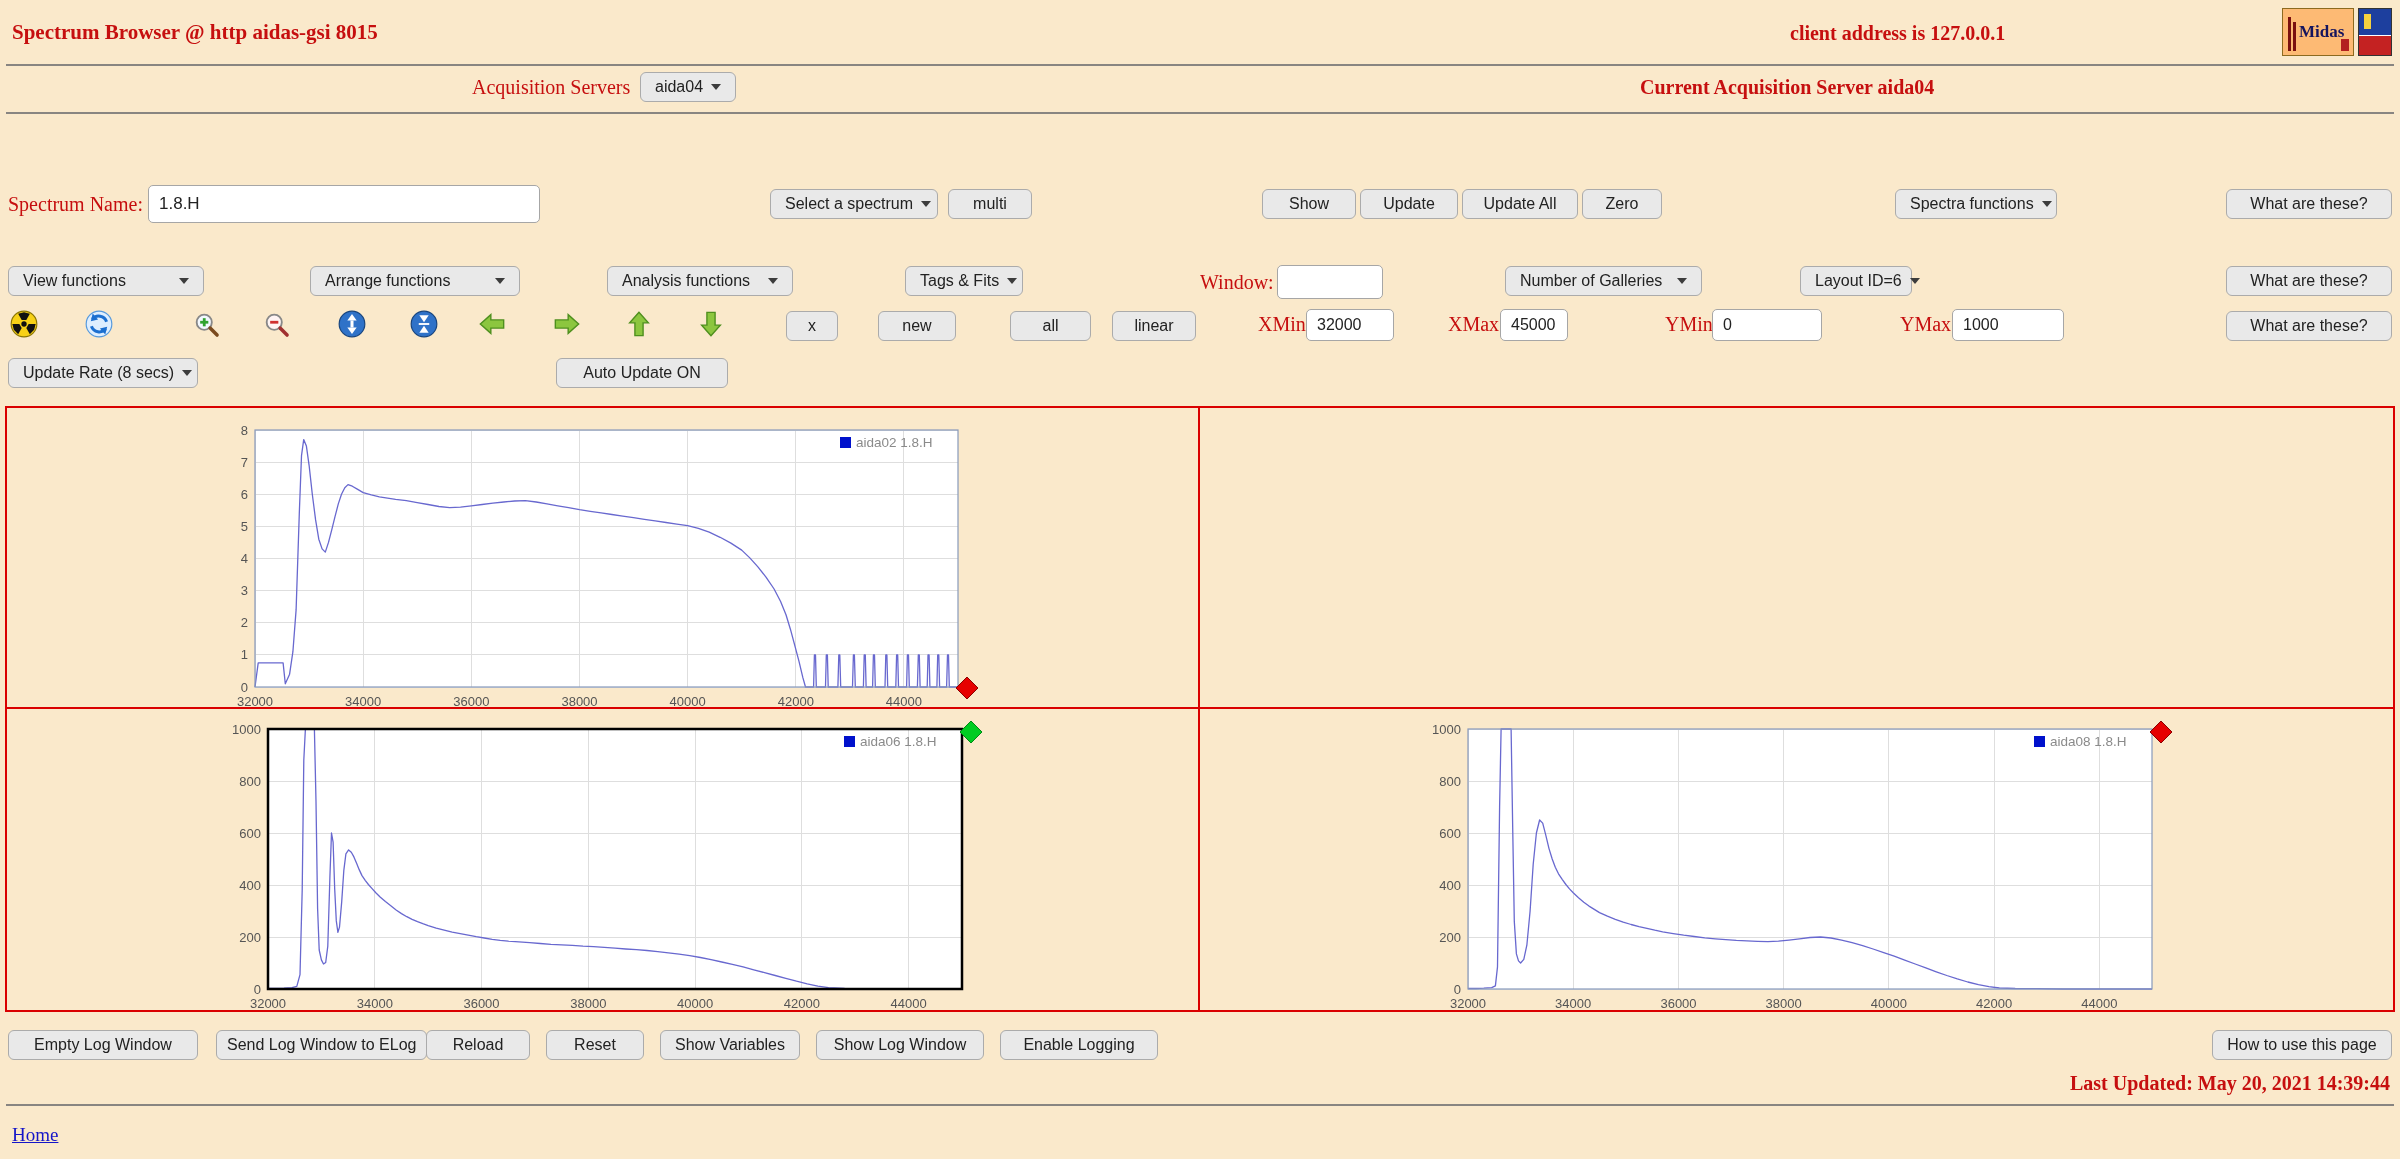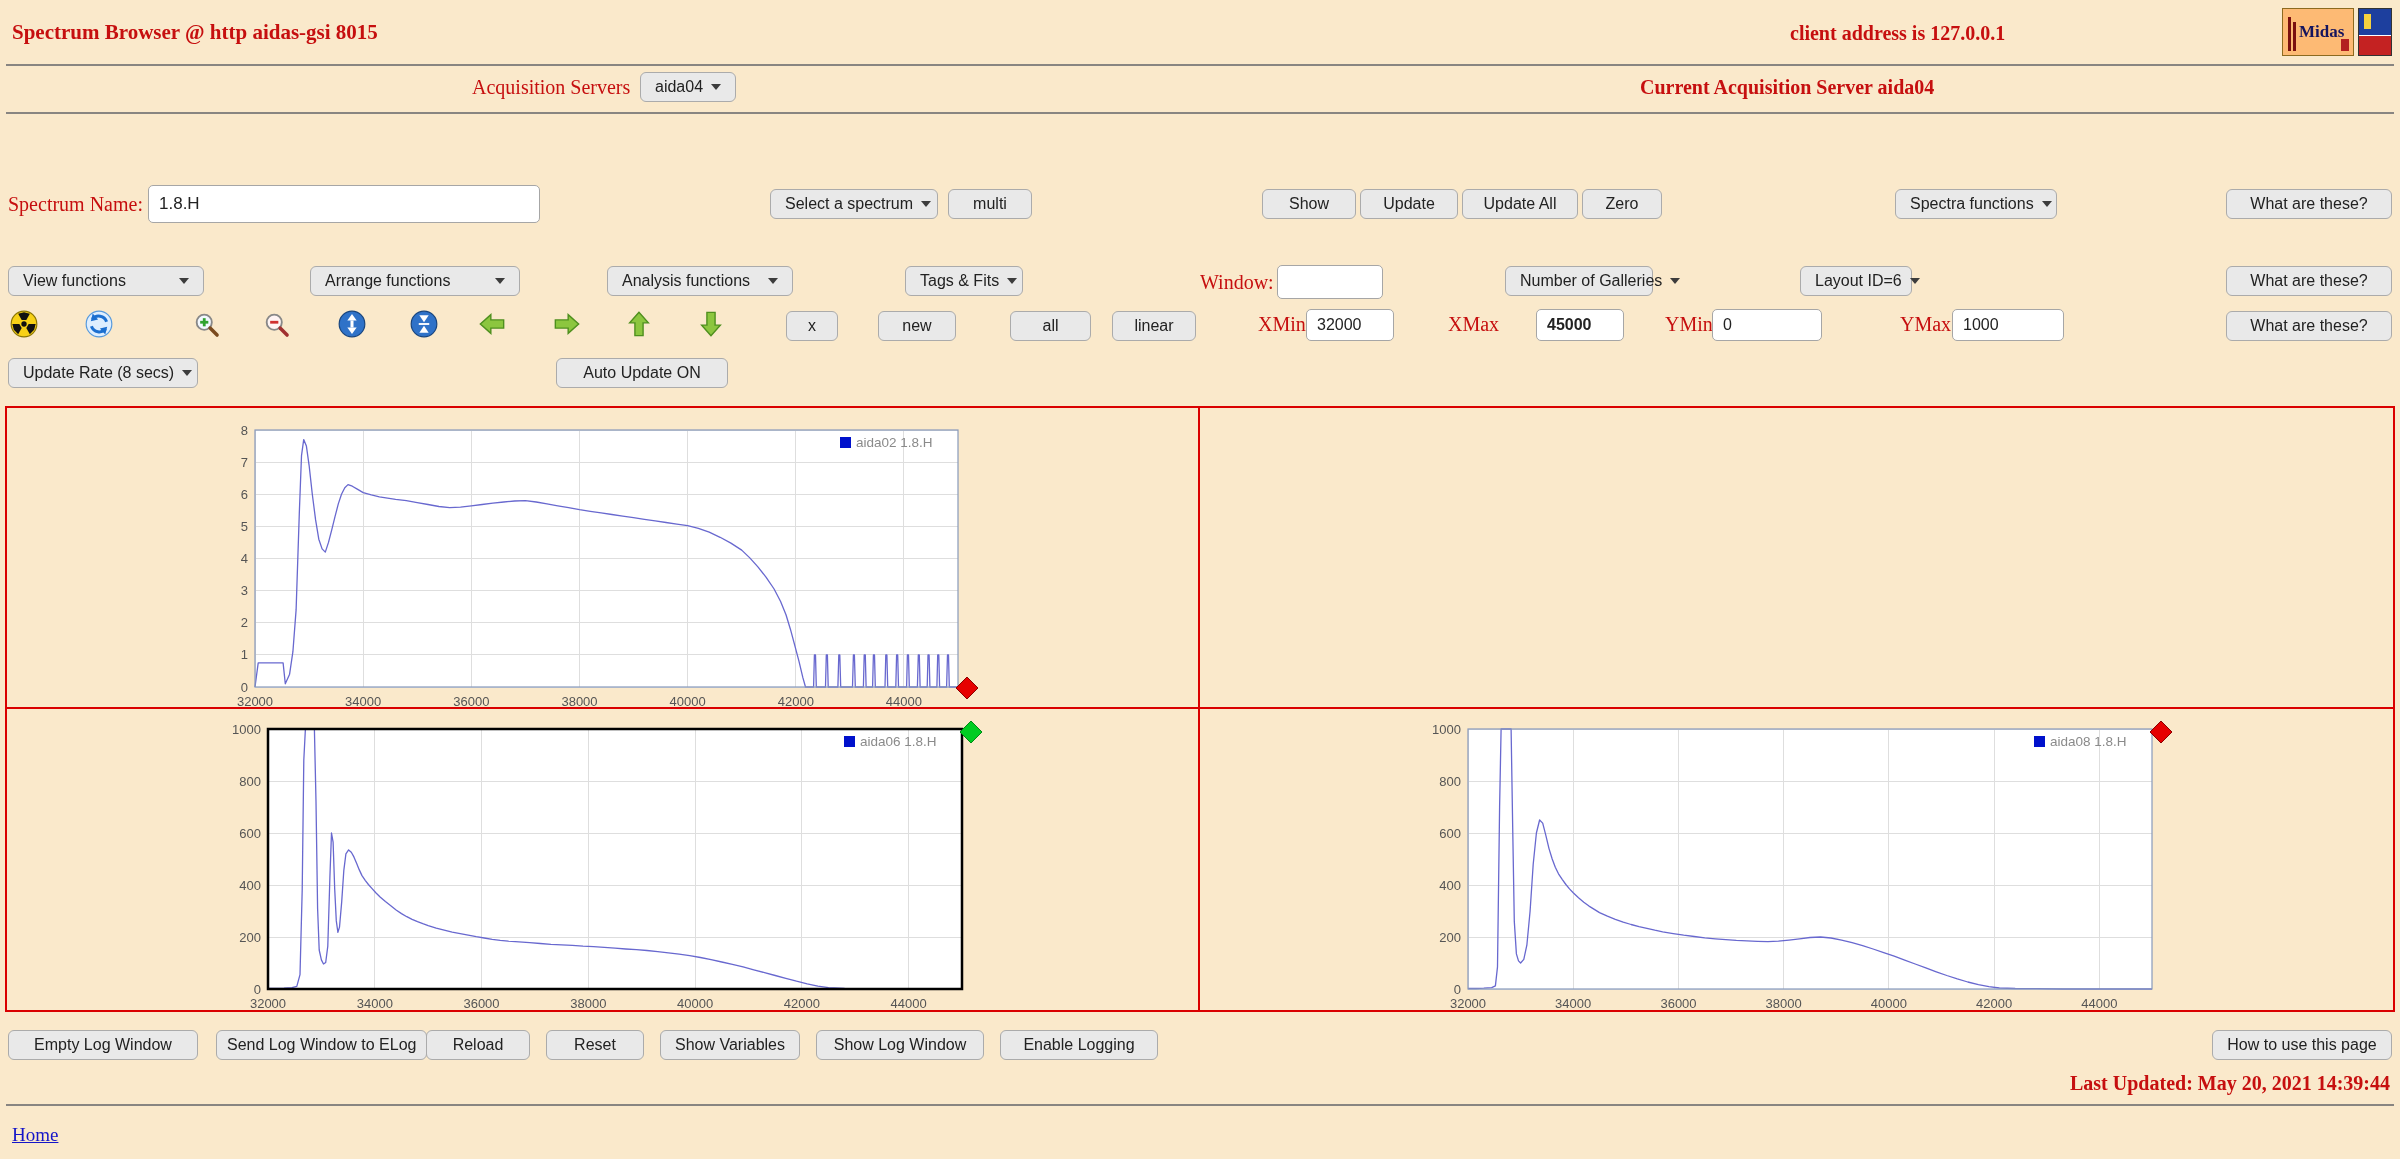--- a/index.html
+++ b/index.html
@@ -101,21 +101,21 @@
   <div class="btn dd" style="left:607px;top:2px;width:186px;">
     <span>Analysis functions</span>
     <span class="caret"></span>
   </div>
   <div class="btn dd" style="left:905px;top:2px;width:118px;">
     <span>Tags &amp; Fits</span>
     <span class="caret"></span>
   </div>
   <span class="abs serif-red" style="left:1200px;top:7px;">Window:</span>
   <input class="inp" style="left: 1277px; top: 1px; width: 106px; height: 34px;" value="">
-  <div class="btn dd" style="left:1505px;top:2px;width:148px;">
+  <div class="btn dd" style="left:1505px;top:2px;width:197px;">
     <span>Number of Galleries</span>
     <span class="caret"></span>
   </div>
   <div class="btn dd" style="left:1800px;top:2px;width:112px;">
     <span>Layout ID=6</span>
     <span class="caret"></span>
   </div>
   <button class="btn" style="right:8px;top:2px;width:166px;">What are these?</button>
 </div>
 
@@ -189,21 +189,21 @@
       <polygon points="12,22 4,13 8.5,13 8.5,2 15.5,2 15.5,13 20,13" fill="#8cc63f" stroke="#4e8f1e" stroke-width="1.2"></polygon>
     </svg>
   </span>
   <button class="btn" style="left:786px;top:5px;width:52px;">x</button>
   <button class="btn" style="left:878px;top:5px;width:78px;">new</button>
   <button class="btn" style="left:1010px;top:5px;width:81px;">all</button>
   <button class="btn" style="left:1112px;top:5px;width:84px;">linear</button>
   <span class="abs serif-red" style="left:1258px;top:7px;">XMin</span>
   <input class="inp" style="left: 1306px; top: 3px; width: 88px; height: 32px;" value="32000">
   <span class="abs serif-red" style="left:1448px;top:7px;">XMax</span>
-  <input class="inp" style="left: 1536px; top: 3px; width: 88px; height: 32px; font-weight: bold;" value="45000">
+  <input class="inp" style="left: 1500px; top: 3px; width: 68px; height: 32px;" value="45000">
   <span class="abs serif-red" style="left:1665px;top:7px;">YMin</span>
   <input class="inp" style="left: 1712px; top: 3px; width: 110px; height: 32px;" value="0">
   <span class="abs serif-red" style="left:1900px;top:7px;">YMax</span>
   <input class="inp" style="left: 1952px; top: 3px; width: 112px; height: 32px;" value="1000">
   <button class="btn" style="right:8px;top:5px;width:166px;">What are these?</button>
 </div>
 
 <div class="abs" style="left:0;top:358px;width:2400px;height:34px;">
   <div class="btn dd" style="left:8px;top:0;width:190px;">
     <span>Update Rate (8 secs)</span>

